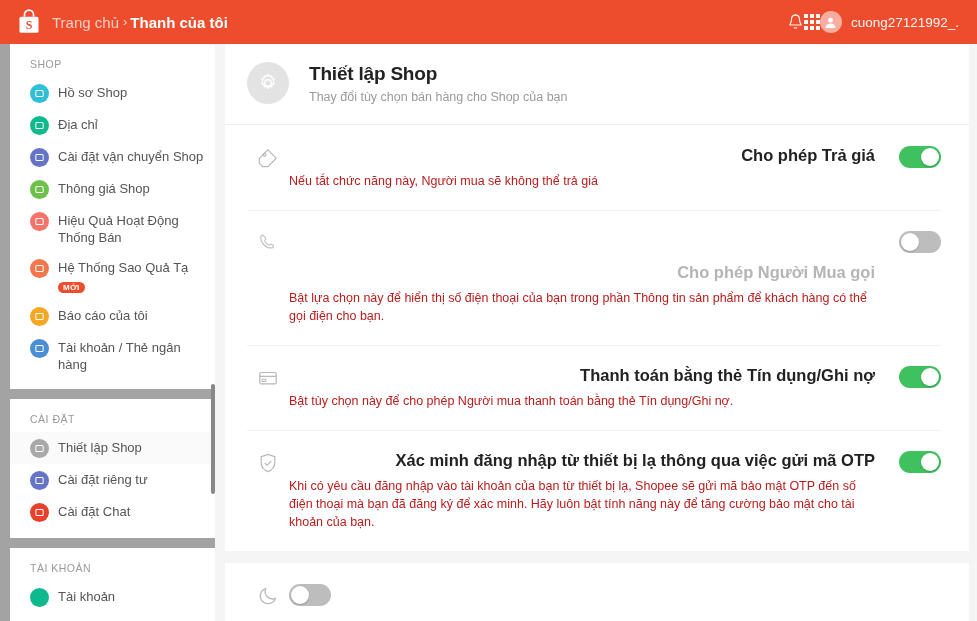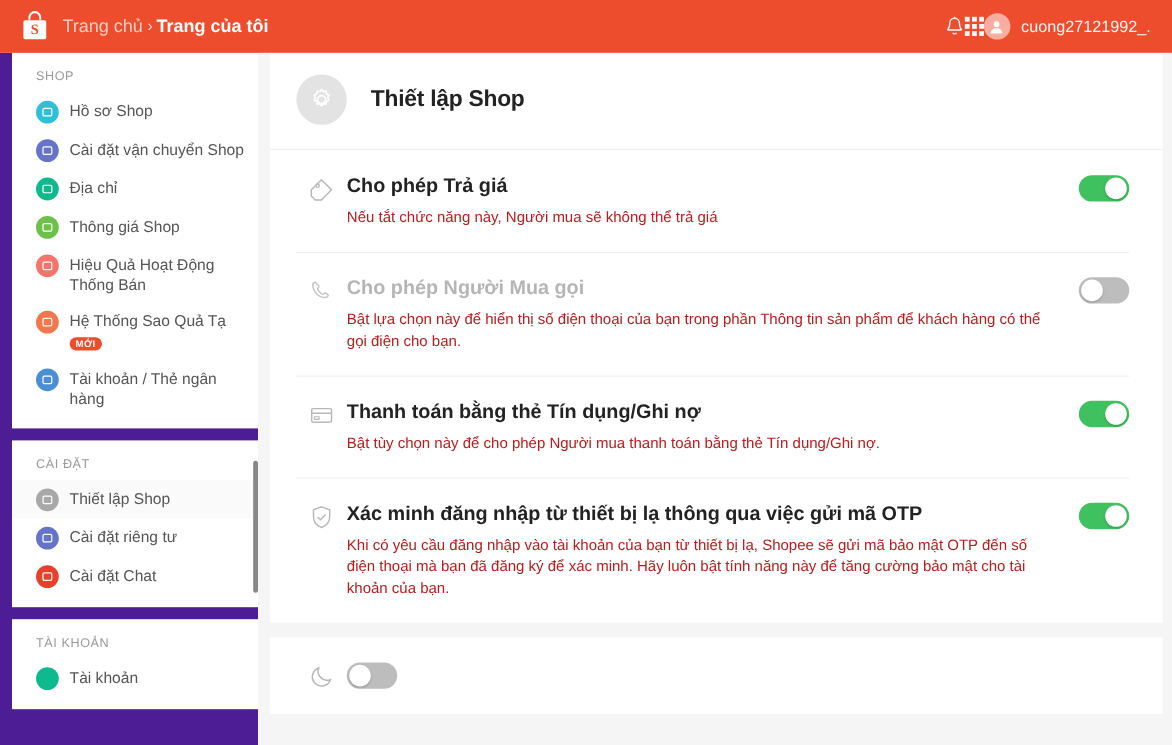--- a/index.html
+++ b/index.html
@@ -36,21 +36,21 @@
     display: flex; align-items: center; justify-content: center;
   }
   .username { color: rgba(255,255,255,.95); font-size: 13.5px; }
 
   
   .layout { display: flex; height: 577px; }
 
   
   .sidebar {
     width: 215px;
-    background: #4c1d95;
+    background: #a3a3a3;
     padding: 0 0 0 10px;
     position: relative;
     overflow: hidden;
   }
   .side-card { background: #fff; padding: 8px 0 10px; }
   .side-card + .side-card { margin-top: 10px; }
   .side-head {
     font-size: 10.5px; color: #999; letter-spacing: .5px;
     padding: 6px 0 7px 20px; text-transform: uppercase;
   }
@@ -117,22 +117,22 @@
   .row + .row::before {
     content: ""; position: absolute; left: 22px; right: 28px; top: 0;
     height: 1px; background: #f0f0f0;
   }
   .row .row-ico {
     width: 42px; flex: 0 0 42px;
     display: flex; align-items: flex-start; justify-content: center;
     padding-top: 2px;
   }
   .row-body { flex: 1; padding-right: 24px; }
-  .row-title { font-size: 16.5px; font-weight: bold; color: #222; line-height: 21px; }
-  .row-title.muted { color: #b5b5b5; }
+  .row-title { font-size: 16.5px; font-weight: bold; color: #222; line-height: 21px; text-align: right; }
+  .row-title.muted { color: #b5b5b5; margin-top: 32px; }
   .row-desc { font-size: 12.5px; color: #b91c1c; line-height: 18px; margin-top: 6px; }
 
   
   .toggle {
     width: 42px; height: 22px; border-radius: 11px;
     position: relative; flex: 0 0 42px;
     margin-top: 1px; cursor: pointer;
     background: #bdbdbd;
   }
   .toggle.on { background: #3ec15e; }
@@ -151,21 +151,21 @@
   <div class="logo-wrap">
     <svg width="24" height="26" viewBox="0 0 24 26" aria-hidden="true">
       <path d="M7.5 7.5 V5.6 A4.5 4.5 0 0 1 16.5 5.6 V7.5" fill="none" stroke="#fff" stroke-width="1.7"></path>
       <rect x="2.5" y="7.8" width="19" height="16" rx="1.6" fill="#fff"></rect>
       <text x="12" y="19.6" font-family="Liberation Serif, serif" font-size="12" fill="#ee4d2d" text-anchor="middle" font-weight="bold">S</text>
     </svg>
   </div>
   <div class="breadcrumb">
     <span class="bc-home">Trang chủ</span>
     <span class="bc-sep">›</span>
-    <span class="bc-current">Trang của tôi</span>
+    <span class="bc-current">Thanh của tôi</span>
   </div>
 
   <div class="header-right">
     <span class="hdr-icon">
       <svg width="17" height="18" viewBox="0 0 17 18" aria-hidden="true">
         <path d="M8.5 2.2c-2.4 0-4 1.8-4 4.1 0 3.4-1 4.4-1.6 5.1-.2.2 0 .6.3.6h10.6c.3 0 .5-.4.3-.6-.6-.7-1.6-1.7-1.6-5.1 0-2.3-1.6-4.1-4-4.1z" fill="none" stroke="#fff" stroke-width="1.2"></path>
         <path d="M7 14.2a1.6 1.6 0 0 0 3 0" fill="none" stroke="#fff" stroke-width="1.2"></path>
         <path d="M8.5 2.2V1" stroke="#fff" stroke-width="1.2"></path>
       </svg>
     </span>
@@ -202,37 +202,37 @@
             <span class="ico" style="background: rgb(47, 192, 214);">
               <svg width="11" height="11" viewBox="0 0 12 12">
                 <rect x="2" y="2.6" width="8" height="6.8" rx="1.2" fill="none" stroke="#fff" stroke-width="1.1"></rect>
               </svg>
             </span>
             <span>
               <div class="lbl">Hồ sơ Shop</div>
             </span>
           </div>
           <div class="side-item">
+            <span class="ico" style="background: rgb(15, 185, 142);">
+              <svg width="11" height="11" viewBox="0 0 12 12">
+                <rect x="2" y="2.6" width="8" height="6.8" rx="1.2" fill="none" stroke="#fff" stroke-width="1.1"></rect>
+              </svg>
+            </span>
+            <span>
+              <div class="lbl">Địa chỉ</div>
+            </span>
+          </div>
+          <div class="side-item">
             <span class="ico" style="background: rgb(102, 116, 200);">
               <svg width="11" height="11" viewBox="0 0 12 12">
                 <rect x="2" y="2.6" width="8" height="6.8" rx="1.2" fill="none" stroke="#fff" stroke-width="1.1"></rect>
               </svg>
             </span>
             <span>
               <div class="lbl">Cài đặt vận chuyển Shop</div>
-            </span>
-          </div>
-          <div class="side-item">
-            <span class="ico" style="background: rgb(15, 185, 142);">
-              <svg width="11" height="11" viewBox="0 0 12 12">
-                <rect x="2" y="2.6" width="8" height="6.8" rx="1.2" fill="none" stroke="#fff" stroke-width="1.1"></rect>
-              </svg>
-            </span>
-            <span>
-              <div class="lbl">Địa chỉ</div>
             </span>
           </div>
           <div class="side-item">
             <span class="ico" style="background: rgb(109, 193, 74);">
               <svg width="11" height="11" viewBox="0 0 12 12">
                 <rect x="2" y="2.6" width="8" height="6.8" rx="1.2" fill="none" stroke="#fff" stroke-width="1.1"></rect>
               </svg>
             </span>
             <span>
               <div class="lbl">Thông giá Shop</div>
@@ -250,20 +250,30 @@
           </div>
           <div class="side-item">
             <span class="ico" style="background: rgb(244, 118, 77);">
               <svg width="11" height="11" viewBox="0 0 12 12">
                 <rect x="2" y="2.6" width="8" height="6.8" rx="1.2" fill="none" stroke="#fff" stroke-width="1.1"></rect>
               </svg>
             </span>
             <span>
               <div class="lbl">Hệ Thống Sao Quả Tạ</div>
               <div><span class="badge-new">MỚI</span></div>
+            </span>
+          </div>
+          <div class="side-item">
+            <span class="ico" style="background: rgb(245, 166, 35);">
+              <svg width="11" height="11" viewBox="0 0 12 12">
+                <rect x="2" y="2.6" width="8" height="6.8" rx="1.2" fill="none" stroke="#fff" stroke-width="1.1"></rect>
+              </svg>
+            </span>
+            <span>
+              <div class="lbl">Báo cáo của tôi</div>
             </span>
           </div>
           <div class="side-item">
             <span class="ico" style="background: rgb(74, 143, 212);">
               <svg width="11" height="11" viewBox="0 0 12 12">
                 <rect x="2" y="2.6" width="8" height="6.8" rx="1.2" fill="none" stroke="#fff" stroke-width="1.1"></rect>
               </svg>
             </span>
             <span>
               <div class="lbl">Tài khoản / Thẻ ngân hàng</div>
@@ -321,20 +331,21 @@
     <div class="card">
       <div class="page-head">
         <span class="circ">
           <svg width="22" height="22" viewBox="0 0 24 24" aria-hidden="true">
             <path d="M12 8.4a3.6 3.6 0 1 0 0 7.2 3.6 3.6 0 0 0 0-7.2z" fill="none" stroke="#fff" stroke-width="1.5"></path>
             <path d="M12 2.6l1.4 2.2 2.6-.5.4 2.6 2.4 1.1-1.2 2.3 1.2 2.3-2.4 1.1-.4 2.6-2.6-.5L12 18l-1.4-2.2-2.6.5-.4-2.6-2.4-1.1 1.2-2.3L5.2 8l2.4-1.1.4-2.6 2.6.5z" fill="none" stroke="#fff" stroke-width="1.4" stroke-linejoin="round"></path>
           </svg>
         </span>
         <span>
           <div class="page-title">Thiết lập Shop</div>
+          <div class="page-sub">Thay đổi tùy chọn bán hàng cho Shop của bạn</div>
         </span>
       </div>
       <div id="settings-rows">
           <div class="row">
             <span class="row-ico">
               <svg width="22" height="22" viewBox="0 0 24 24">
                 <path d="M11.8 2.6H6.2L2.6 6.2v5.6l9.2 9.2 9.2-9.2z" fill="none" stroke="#b8b8b8" stroke-width="1.3" transform="rotate(-90 12 12)"></path>
                 <circle cx="8.4" cy="8.4" r="1.5" fill="none" stroke="#b8b8b8" stroke-width="1.2"></circle>
               </svg>
             </span>

